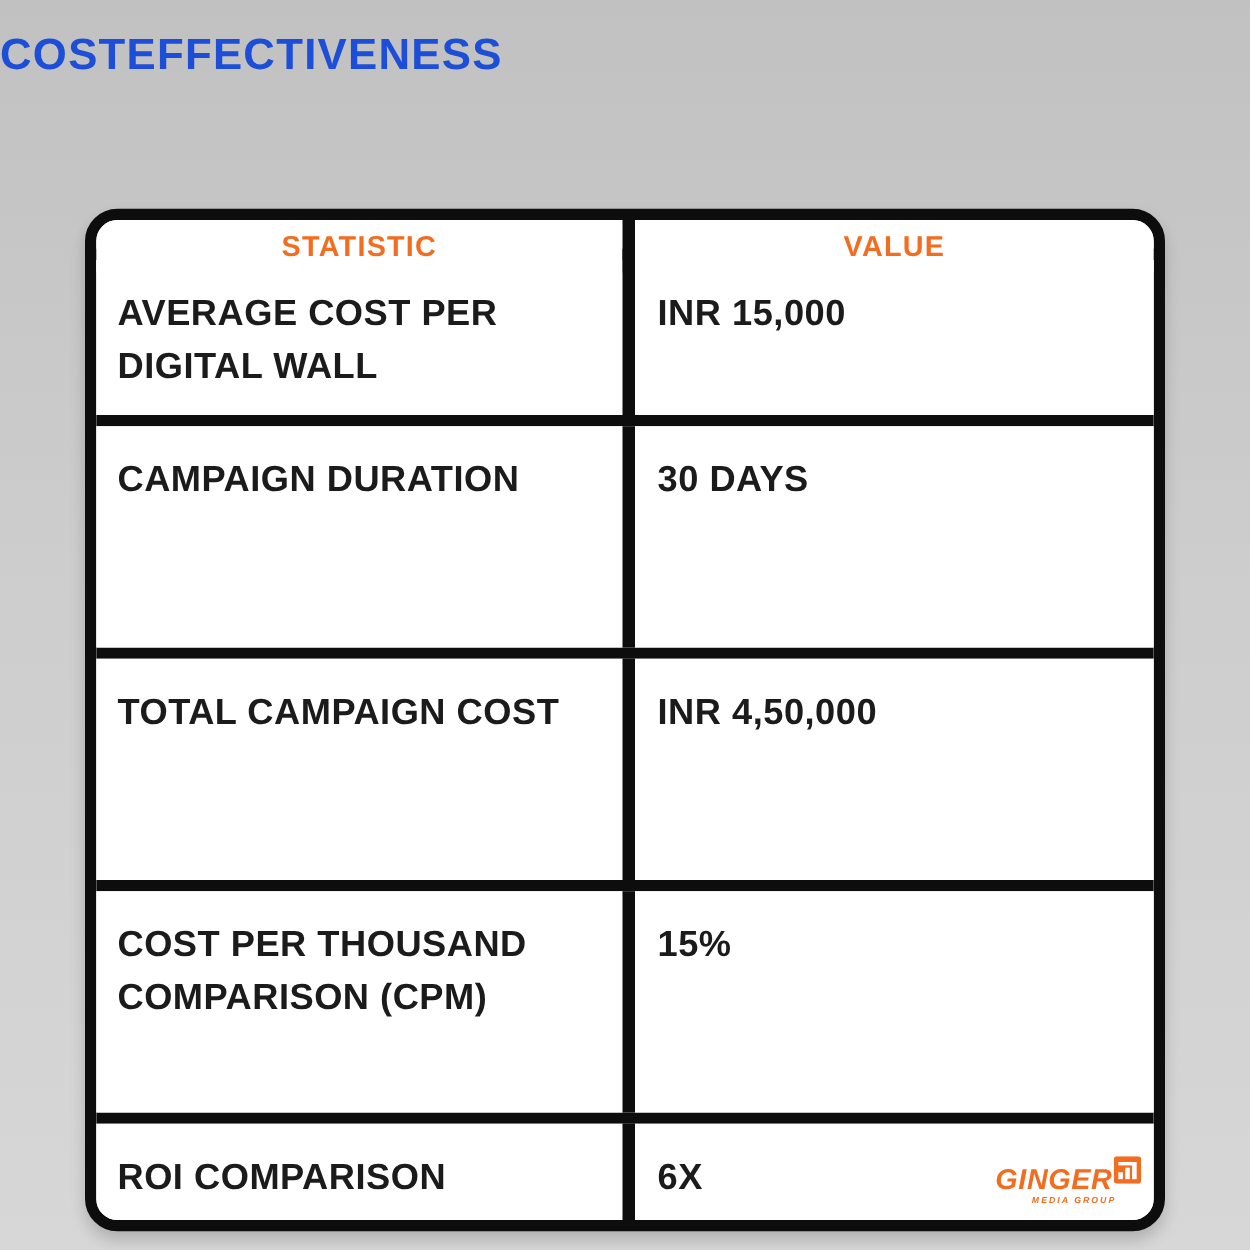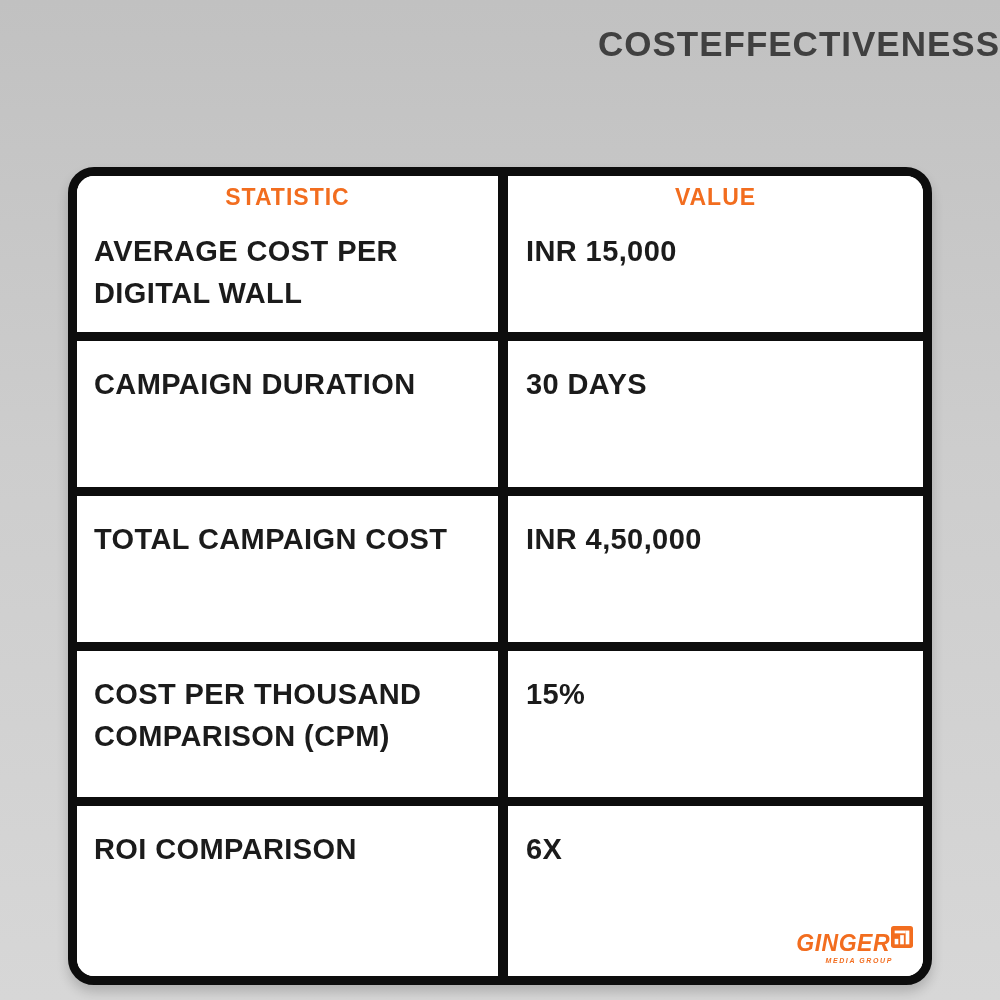--- a/index.html
+++ b/index.html
@@ -8,25 +8,25 @@
     font-family: "Liberation Sans", sans-serif;
     background: linear-gradient(180deg, #c1c1c1 0%, #cdcdcd 45%, #d7d7d7 100%);
     position: relative;
     overflow: hidden;
   }
   .page-title {
     position: absolute;
     top: 24px;
     left: 0;
     width: 100%;
-    text-align: right;
+    text-align: left;
     font-size: 35px;
     font-weight: 800;
     letter-spacing: 1px;
-    color: #404040;
+    color: #1d4ed8;
   }
   .cost-table {
     position: absolute;
     left: 68px;
     top: 167px;
     width: 864px;
     height: 818px;
     background: #ffffff;
     border: 9px solid #0d0d0d;
     border-radius: 26px;
@@ -47,21 +47,21 @@
     display: flex;
     align-items: center;
     justify-content: center;
     font-size: 23px;
     font-weight: 700;
     letter-spacing: 1px;
     color: #f26d1f;
     padding: 0;
   }
   .row-1 { height: 133px; }
-  .row-2, .row-3, .row-4 { height: 155px; }
+  .row-2, .row-3, .row-4 { height: 186px; }
   .row-5 { flex: 1; }
   .cell {
     background: #ffffff;
     color: #1b1b1b;
     font-weight: 700;
     font-size: 29px;
     letter-spacing: 0.4px;
     line-height: 42px;
   }
   .stat-cell { padding: 22px 40px 10px 17px; }

